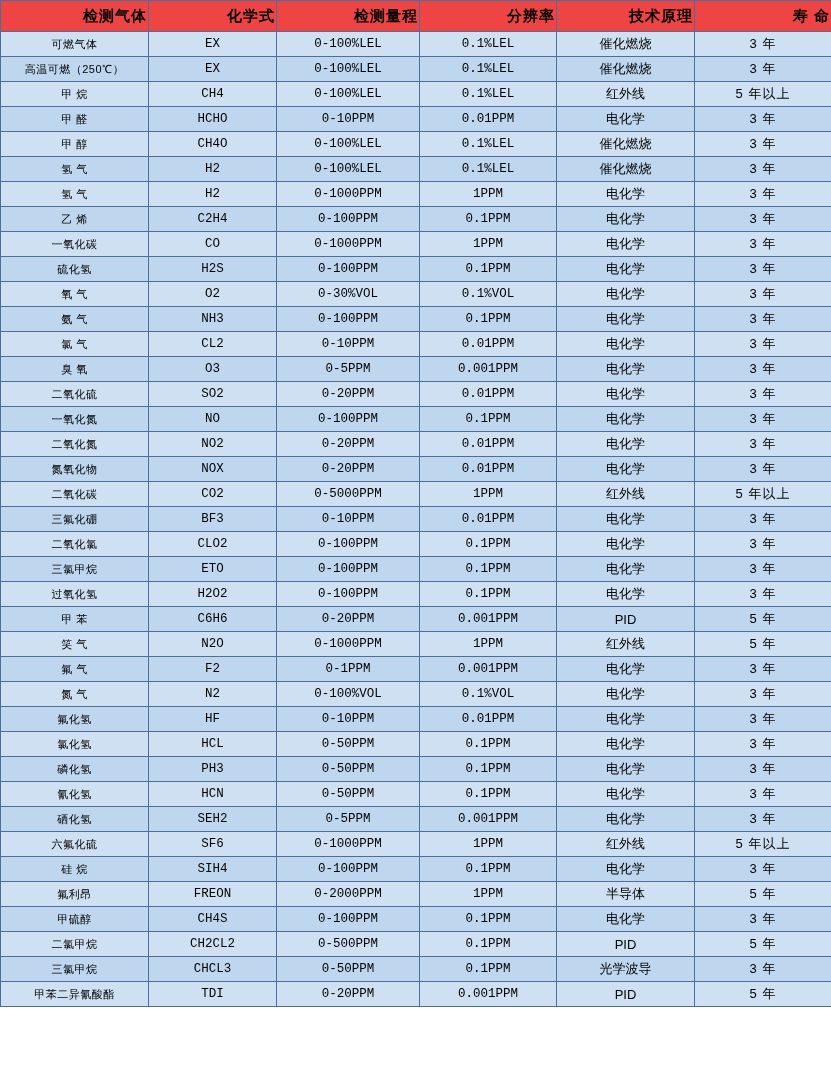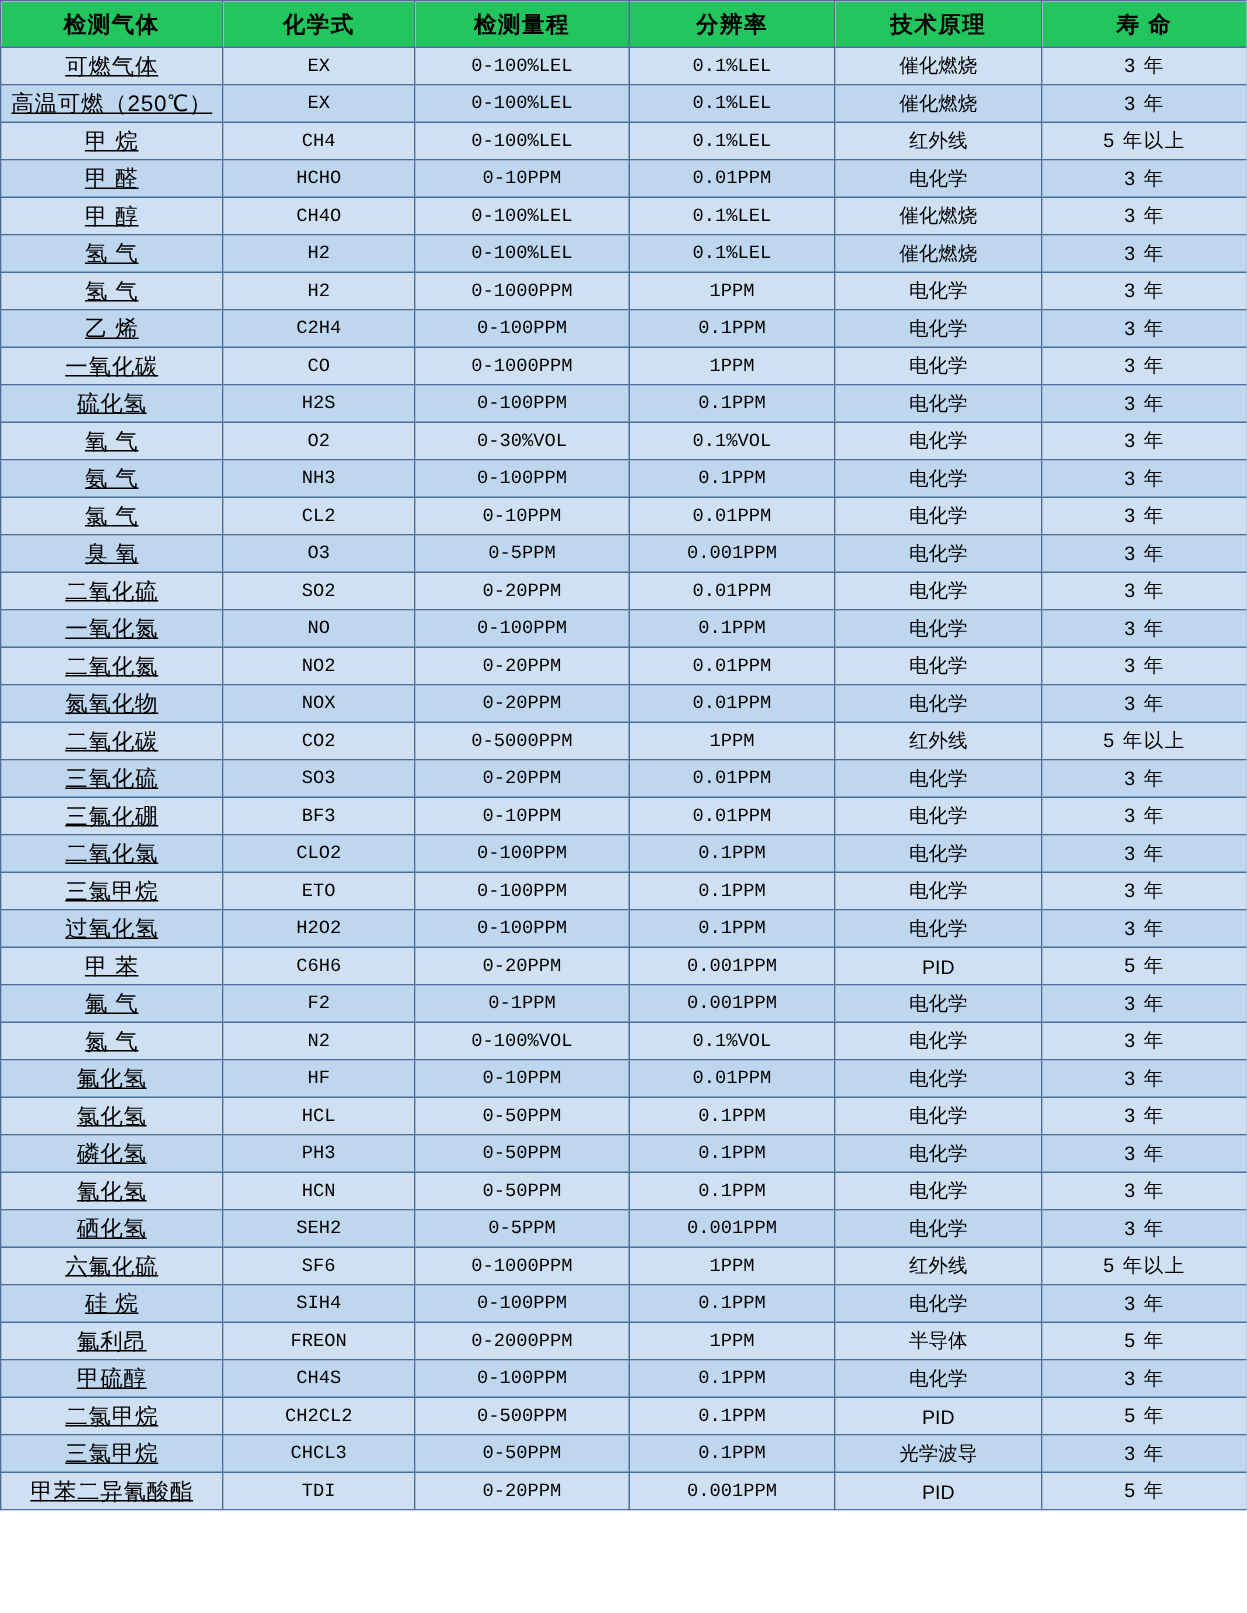--- a/index.html
+++ b/index.html
@@ -26,38 +26,38 @@
   #gas-table th,
   #gas-table td {
     border: 1px solid #4a6f9a;
     text-align: center;
     vertical-align: middle;
     color: #000000;
     white-space: nowrap;
     overflow: hidden;
   }
   #gas-table thead th {
-    background: #22c55e;
+    background: #ef4444;
     height: 28px;
     font-size: 15px;
     font-weight: bold;
     letter-spacing: 1px;
+    text-align: right;
   }
   #gas-table tbody td {
     height: 22px;
     font-size: 13px;
     font-weight: normal;
   }
   #gas-table tbody tr:nth-child(odd) td { background: #cfe0f2; }
   #gas-table tbody tr:nth-child(even) td { background: #bed7ef; }
 
   #gas-table tbody td.col-name {
-    font-size: 15px;
+    font-size: 11px;
     letter-spacing: 0.5px;
-    text-decoration: underline;
   }
   #gas-table tbody td.col-formula,
   #gas-table tbody td.col-range,
   #gas-table tbody td.col-res {
     font-family: "Liberation Mono", monospace;
     font-size: 12.5px;
     letter-spacing: 0;
   }
   #gas-table tbody td.col-life {
     letter-spacing: 1px;
@@ -232,28 +232,20 @@
       </tr>
       <tr>
         <td class="col-name">二氧化碳</td>
         <td class="col-formula">CO2</td>
         <td class="col-range">0-5000PPM</td>
         <td class="col-res">1PPM</td>
         <td class="col-tech">红外线</td>
         <td class="col-life">5 年以上</td>
       </tr>
       <tr>
-        <td class="col-name">三氧化硫</td>
-        <td class="col-formula">SO3</td>
-        <td class="col-range">0-20PPM</td>
-        <td class="col-res">0.01PPM</td>
-        <td class="col-tech">电化学</td>
-        <td class="col-life">3 年</td>
-      </tr>
-      <tr>
         <td class="col-name">三氟化硼</td>
         <td class="col-formula">BF3</td>
         <td class="col-range">0-10PPM</td>
         <td class="col-res">0.01PPM</td>
         <td class="col-tech">电化学</td>
         <td class="col-life">3 年</td>
       </tr>
       <tr>
         <td class="col-name">二氧化氯</td>
         <td class="col-formula">CLO2</td>
@@ -280,20 +272,28 @@
       </tr>
       <tr>
         <td class="col-name">甲 苯</td>
         <td class="col-formula">C6H6</td>
         <td class="col-range">0-20PPM</td>
         <td class="col-res">0.001PPM</td>
         <td class="col-tech">PID</td>
         <td class="col-life">5 年</td>
       </tr>
       <tr>
+        <td class="col-name">笑 气</td>
+        <td class="col-formula">N2O</td>
+        <td class="col-range">0-1000PPM</td>
+        <td class="col-res">1PPM</td>
+        <td class="col-tech">红外线</td>
+        <td class="col-life">5 年</td>
+      </tr>
+      <tr>
         <td class="col-name">氟 气</td>
         <td class="col-formula">F2</td>
         <td class="col-range">0-1PPM</td>
         <td class="col-res">0.001PPM</td>
         <td class="col-tech">电化学</td>
         <td class="col-life">3 年</td>
       </tr>
       <tr>
         <td class="col-name">氮 气</td>
         <td class="col-formula">N2</td>

